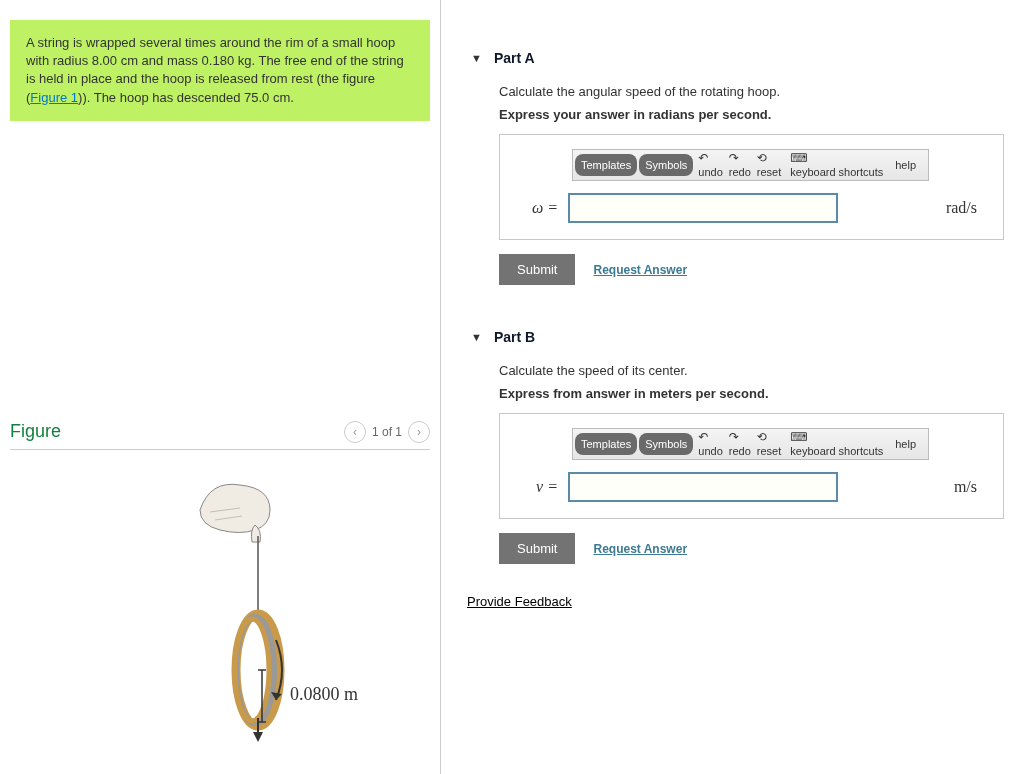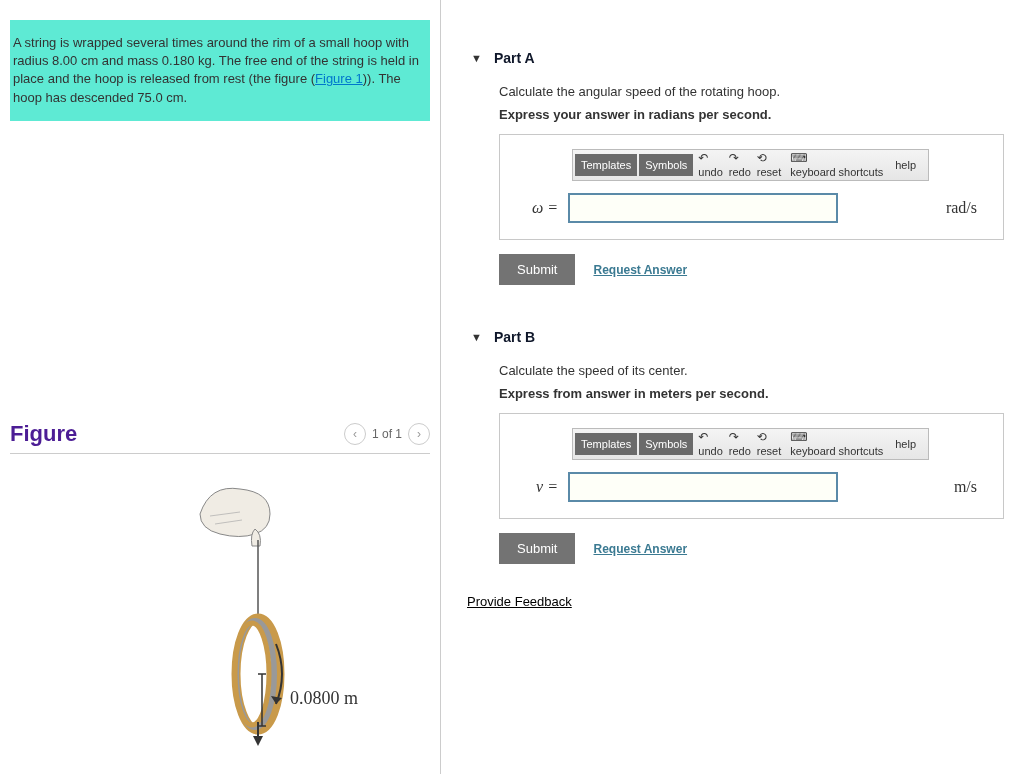--- a/index.html
+++ b/index.html
@@ -16,36 +16,36 @@
   .left-col {
     width: 440px;
     padding: 20px 10px 10px 10px;
   }
   .right-col {
     flex: 1;
     border-left: 1px solid #ccc;
     padding: 0 20px 10px 30px;
   }
   .prompt-box {
-    background: #5eead4;
-    padding: 14px 3px;
+    background: #bef264;
+    padding: 14px 16px;
     font-size: 13px;
     line-height: 1.4;
     color: #333;
   }
   .prompt-box a { color: #0077cc; text-decoration: underline; }
   .figure-header {
     display: flex;
     justify-content: space-between;
     align-items: center;
     margin-top: 300px;
     border-bottom: 1px solid #ccc;
     padding-bottom: 6px;
   }
-  .figure-title { font-size: 22px; font-weight: bold; color: #4c1d95; }
+  .figure-title { font-size: 18px; font-weight: normal; color: #15803d; }
   .figure-nav { display: flex; align-items: center; gap: 6px; font-size: 12px; color: #666; }
   .nav-btn {
     width: 22px; height: 22px; border: 1px solid #ccc; border-radius: 50%;
     display: flex; align-items: center; justify-content: center;
     color: #999; font-size: 12px; cursor: pointer; background:#fff;
   }
   .figure-img { margin-top: 20px; display:flex; justify-content:flex-end;}
   .part-block { margin-top: 50px; }
   .part-header { display: flex; align-items: center; gap: 12px; margin-bottom: 18px; }
   .caret { font-size: 11px; color:#333; }
@@ -66,21 +66,21 @@
     padding: 2px 6px 2px 2px;
     margin-bottom: 12px;
     margin-left: 54px;
   }
   .tool-btn-dark {
     background: #6a6a6a;
     color: #fff;
     font-size: 11px;
     padding: 5px 6px;
     margin-right: 2px;
-    border-radius: 0;
+    border-radius: 8px;
     cursor: pointer;
     position: relative;
   }
   .tool-txt {
     font-size: 11px;
     color: #333;
     padding: 0 6px;
     cursor: pointer;
     position: relative;
   }

